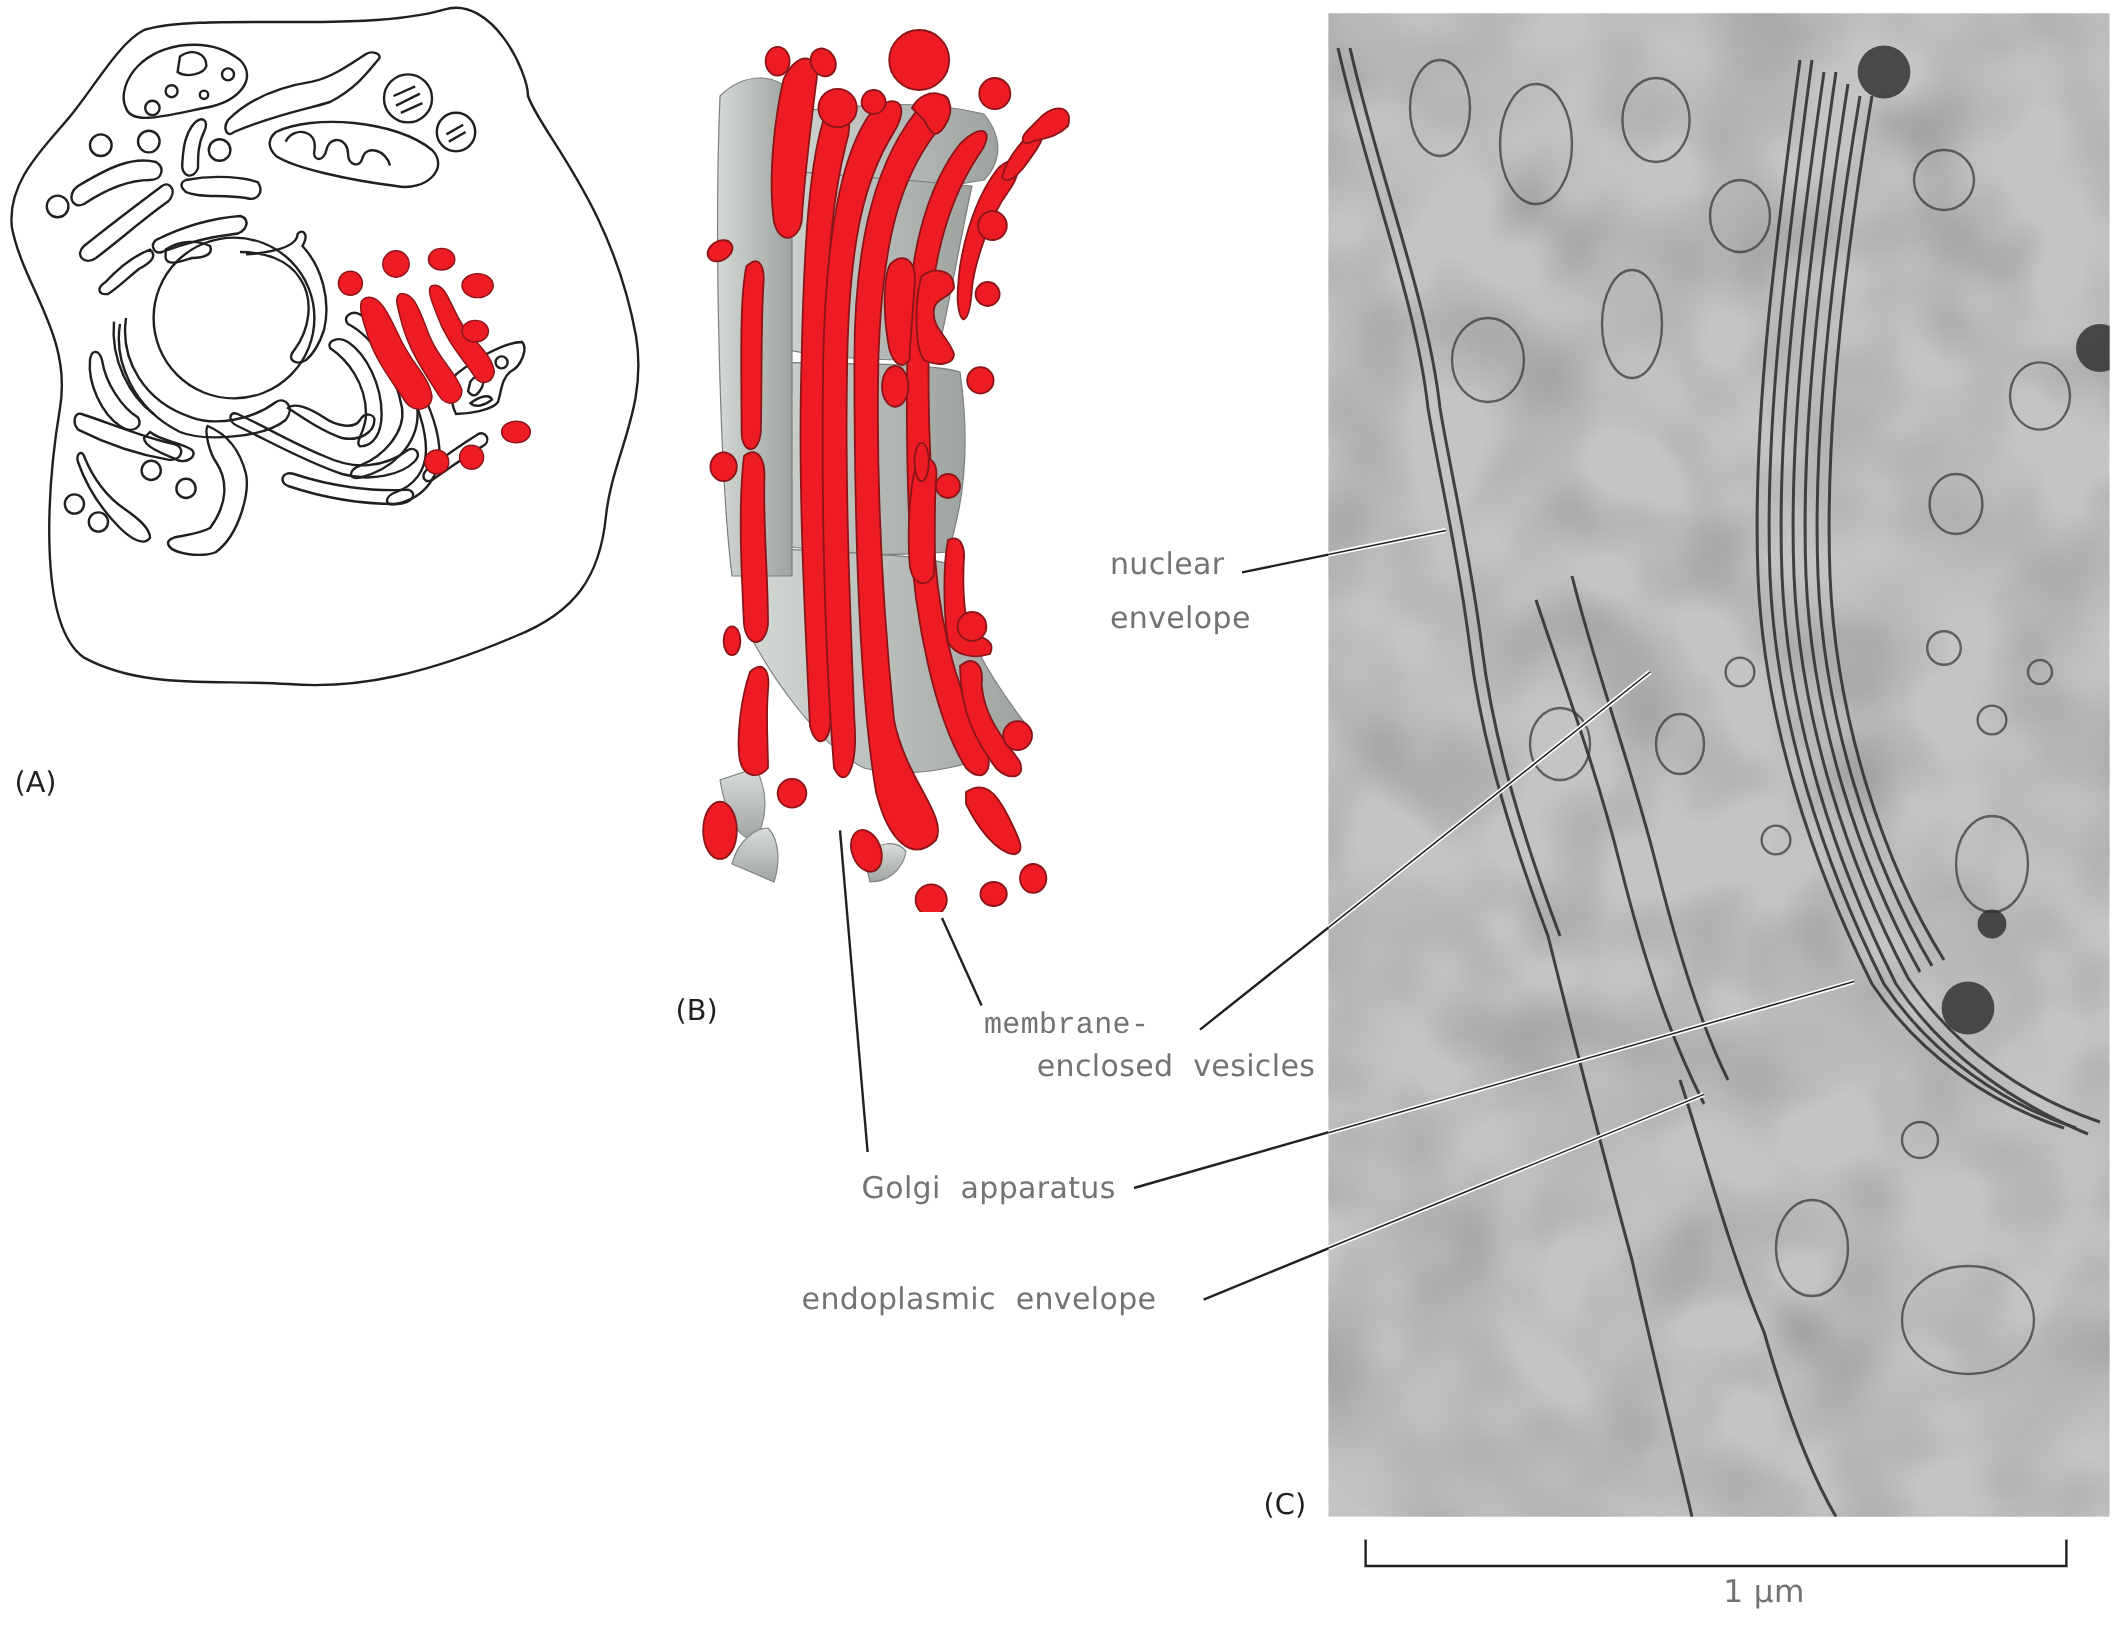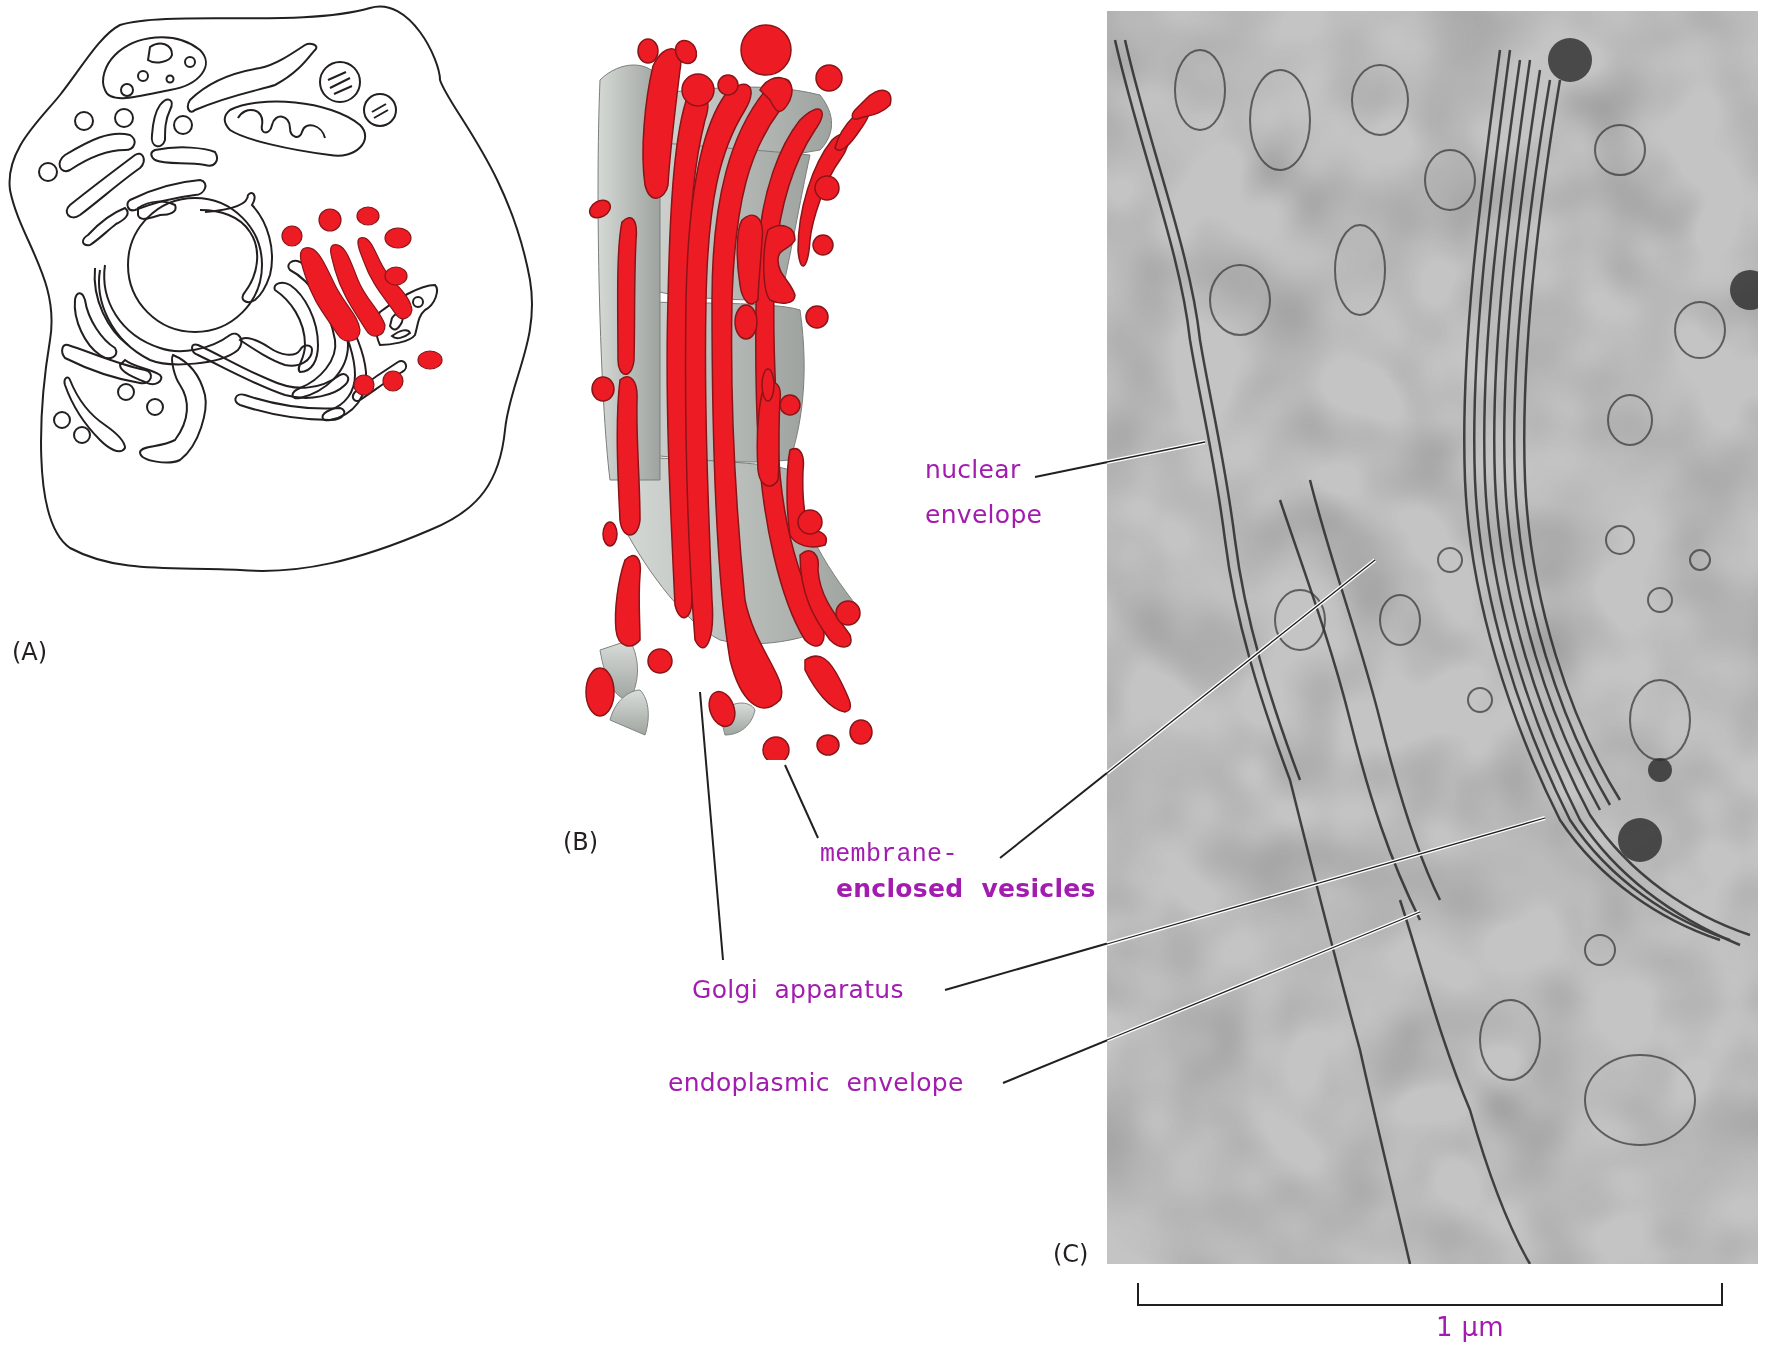--- a/index.html
+++ b/index.html
@@ -1,17 +1,17 @@
 <!DOCTYPE html>
 <html><head>
 <meta charset="utf-8">
 <style>
   html,body{margin:0;padding:0;background:#ffffff;}
   body{width:1768px;height:1354px;position:relative;overflow:hidden;font-family:"DejaVu Sans","Liberation Sans",sans-serif;color:#231f20;}
-  .lbl{position:absolute;font-size:25px;line-height:30px;white-space:nowrap;color:#a21caf;letter-spacing:0.3px;text-align:center;}
+  .lbl{position:absolute;font-size:25px;line-height:30px;white-space:nowrap;color:#737373;letter-spacing:0.3px;text-align:center;}
   .panel-lbl{position:absolute;font-size:24px;line-height:28px;color:#231f20;}
   svg{position:absolute;left:0;top:0;}
 </style>
 </head>
 <body>
 
 <svg width="560" height="640" viewBox="0 0 560 640">
   <g fill="none" stroke="#231f20" stroke-width="2">
 
     <path d="M120,25 C170,10 300,28 370,8 C410,-4 440,60 440,80 C450,110 510,170 530,280 C540,340 510,380 505,430 C500,480 480,510 430,530 C360,560 300,575 240,570 C180,566 120,575 70,548 C30,520 40,400 50,340 C60,280 20,240 10,190 C5,150 40,120 60,95 C80,70 100,35 120,25 Z"></path>
@@ -252,18 +252,18 @@
 </svg>
 
 <div class="panel-lbl" style="left:12px;top:638px;">(A)</div>
 <div class="panel-lbl" style="left:563px;top:828px;">(B)</div>
 <div class="panel-lbl" style="left:1053px;top:1240px;">(C)</div>
 
 <div class="lbl" style="left:925px;top:455px;">nuclear</div>
 <div class="lbl" style="left:925px;top:487px;margin-top:13px;">envelope</div>
 
 <div class="lbl" style="left:820px;top:840px;font-family:Liberation Mono, monospace;">membrane-</div>
-<div class="lbl" style="left:836px;top:874px;white-space:pre;font-weight:bold;">enclosed  vesicles</div>
-
-<div class="lbl" style="left:692px;top:975px;white-space:pre;">Golgi  apparatus</div>
+<div class="lbl" style="left:864px;top:874px;white-space:pre;">enclosed  vesicles</div>
+
+<div class="lbl" style="left:718px;top:975px;white-space:pre;">Golgi  apparatus</div>
 <div class="lbl" style="left:668px;top:1068px;white-space:pre;">endoplasmic  envelope</div>
 
 <div class="lbl" style="left:1390px;top:1312px;font-size:26px;margin-left:46px;">1 µm</div>
 
 </body></html>

